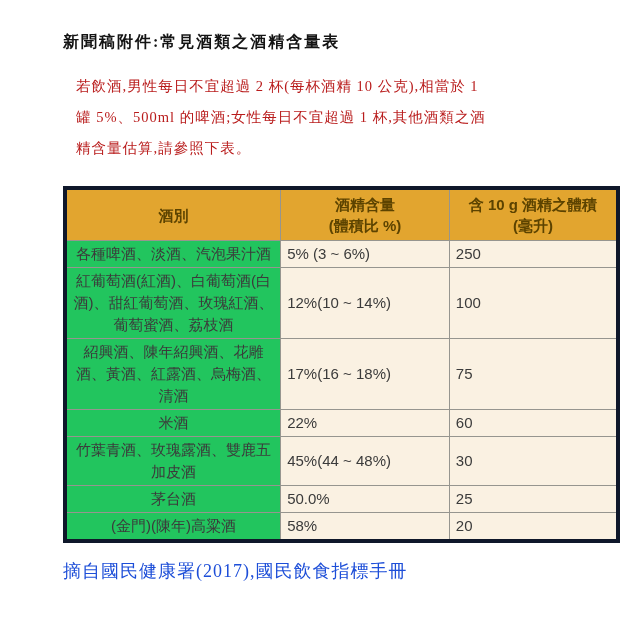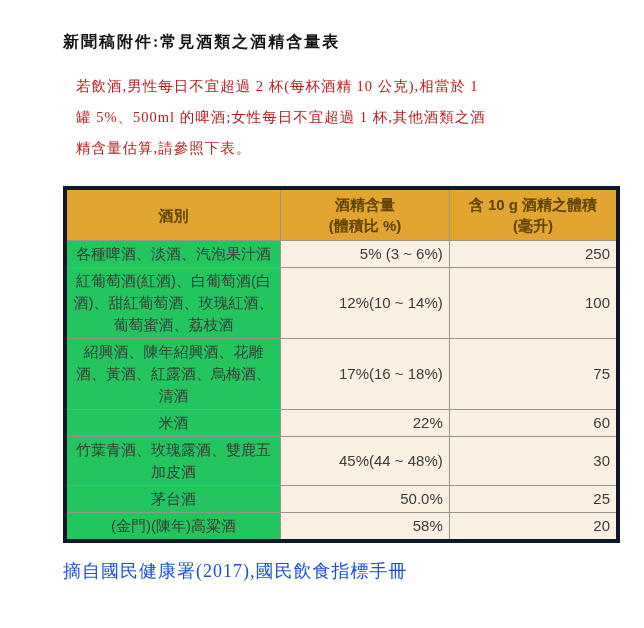--- a/index.html
+++ b/index.html
@@ -60,21 +60,21 @@
     line-height: 22px;
     color: #3b3b3b;
     padding: 2px 6px;
   }
   td.type-cell {
     background: #22c55e;
     text-align: center;
   }
   td.value-cell {
     background: #faf1e2;
-    text-align: right;
+    text-align: left;
   }
   .col-type   { width: 39%; }
   .col-content{ width: 30.5%; }
   .col-volume { width: 30.5%; }
   .header-sub { display: block; }
   .source-note {
     font-size: 18px;
     letter-spacing: 1px;
     margin: 16px 0 0 0;
     color: #1d4ed8;

